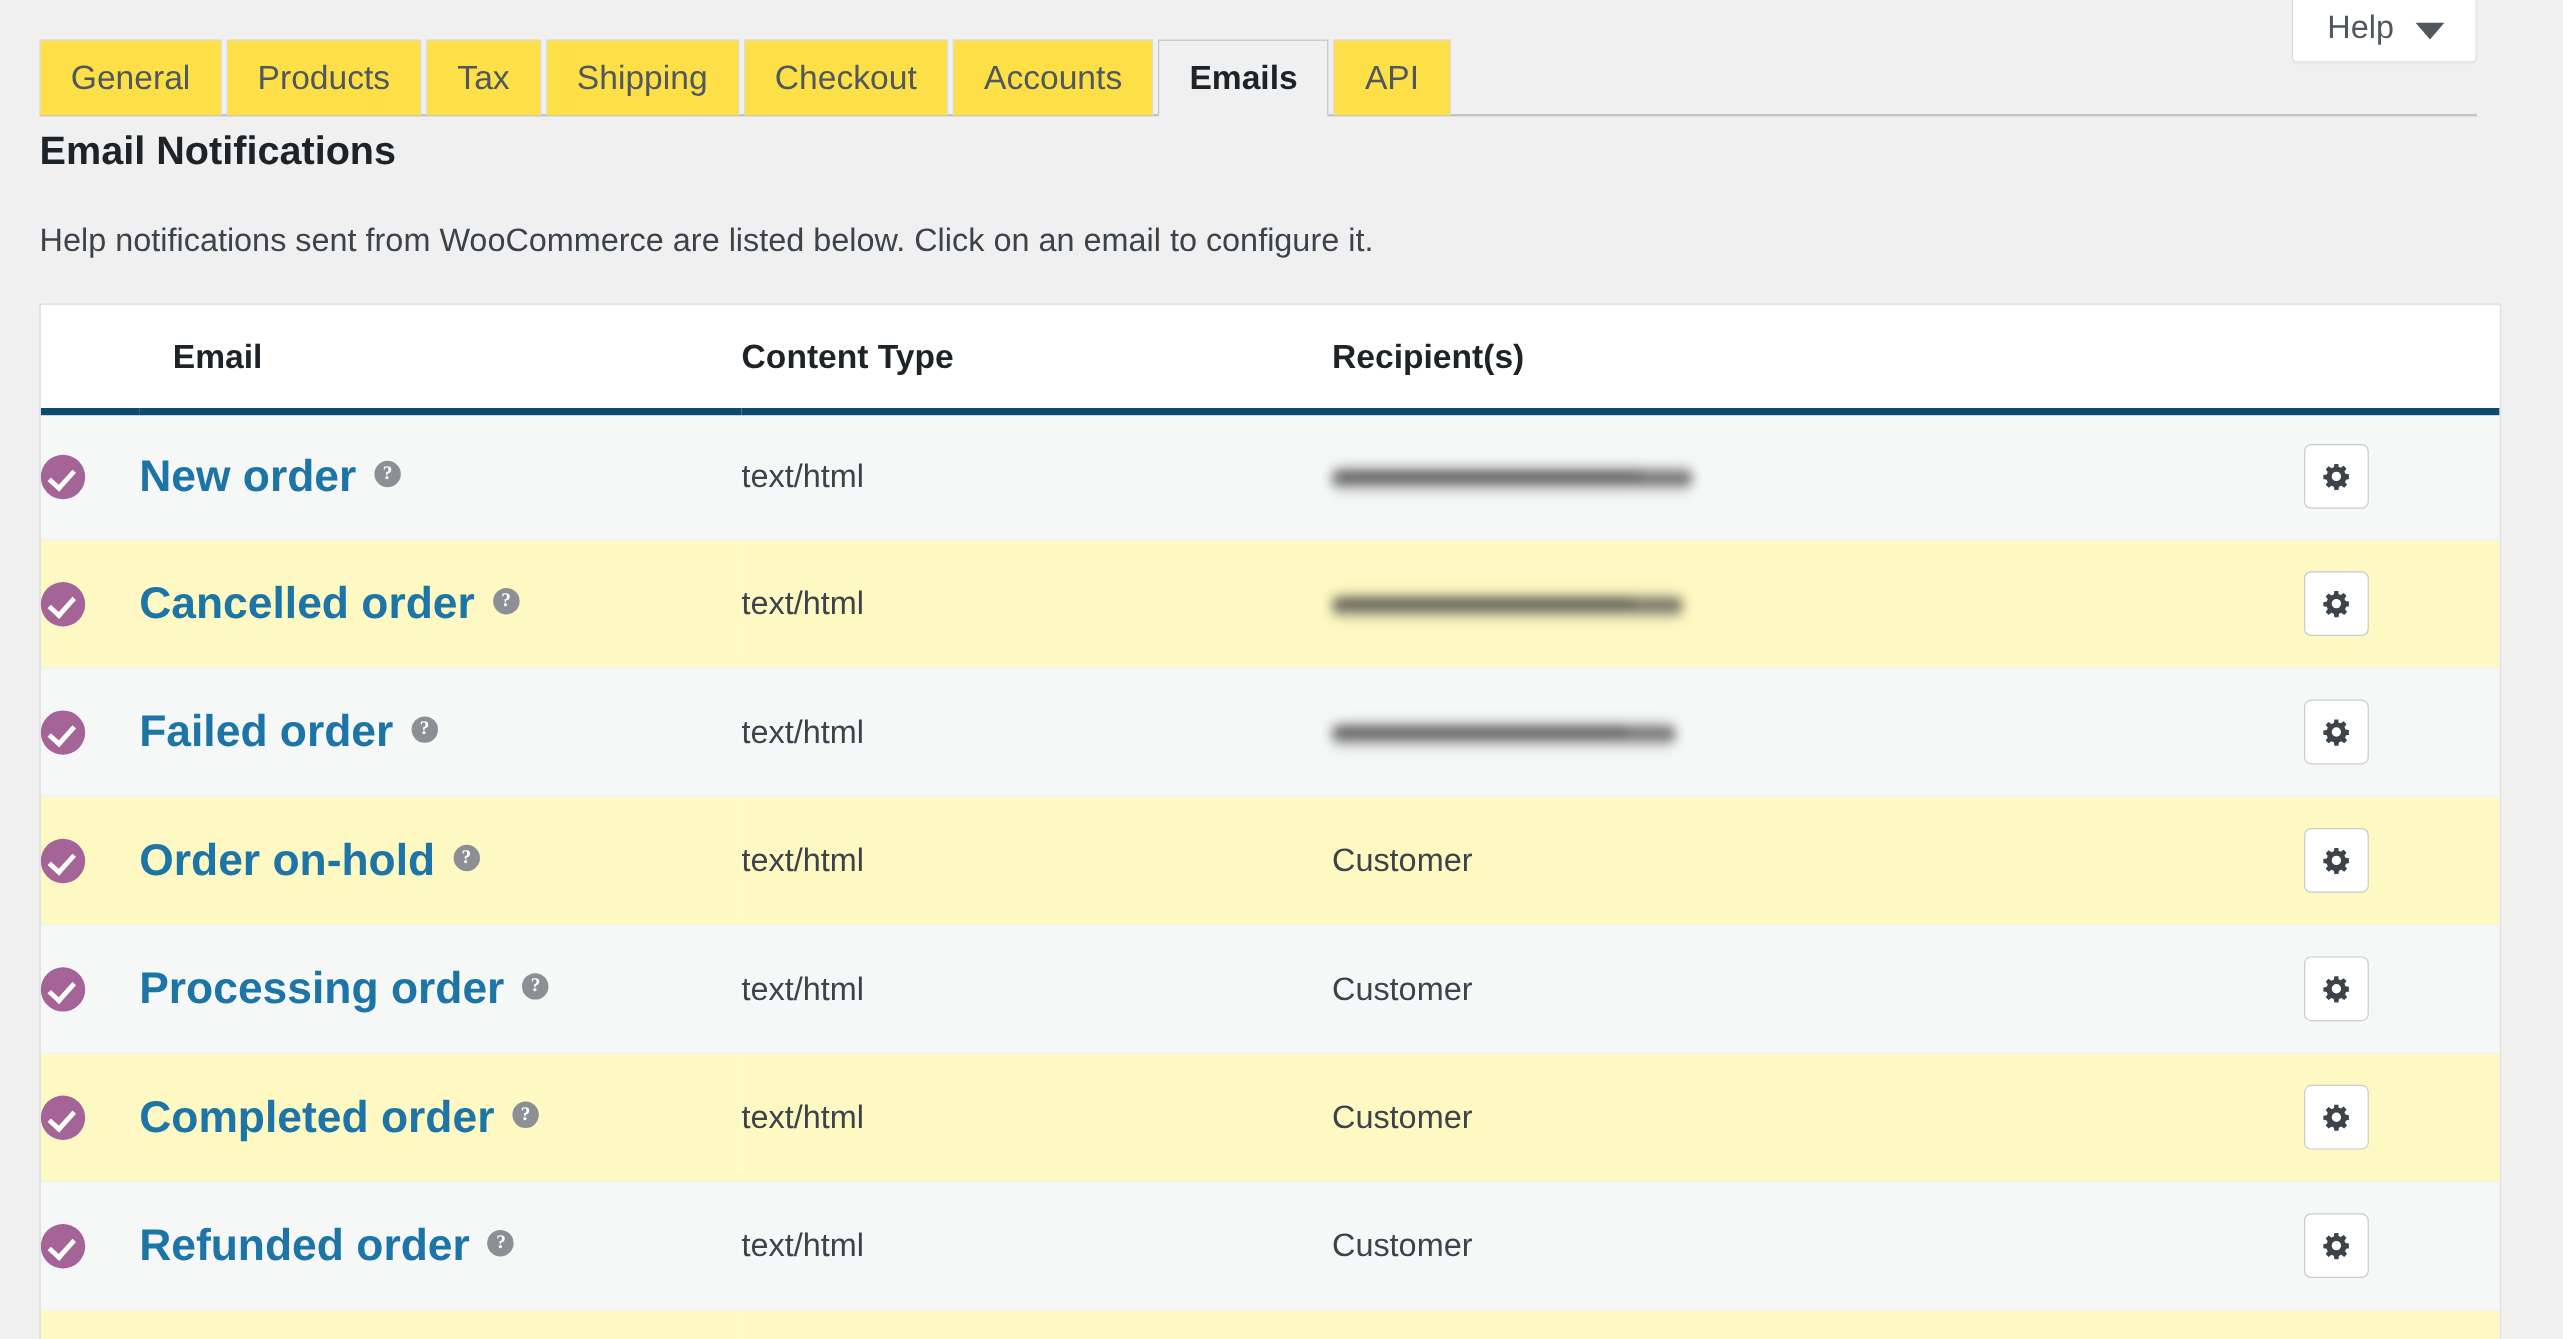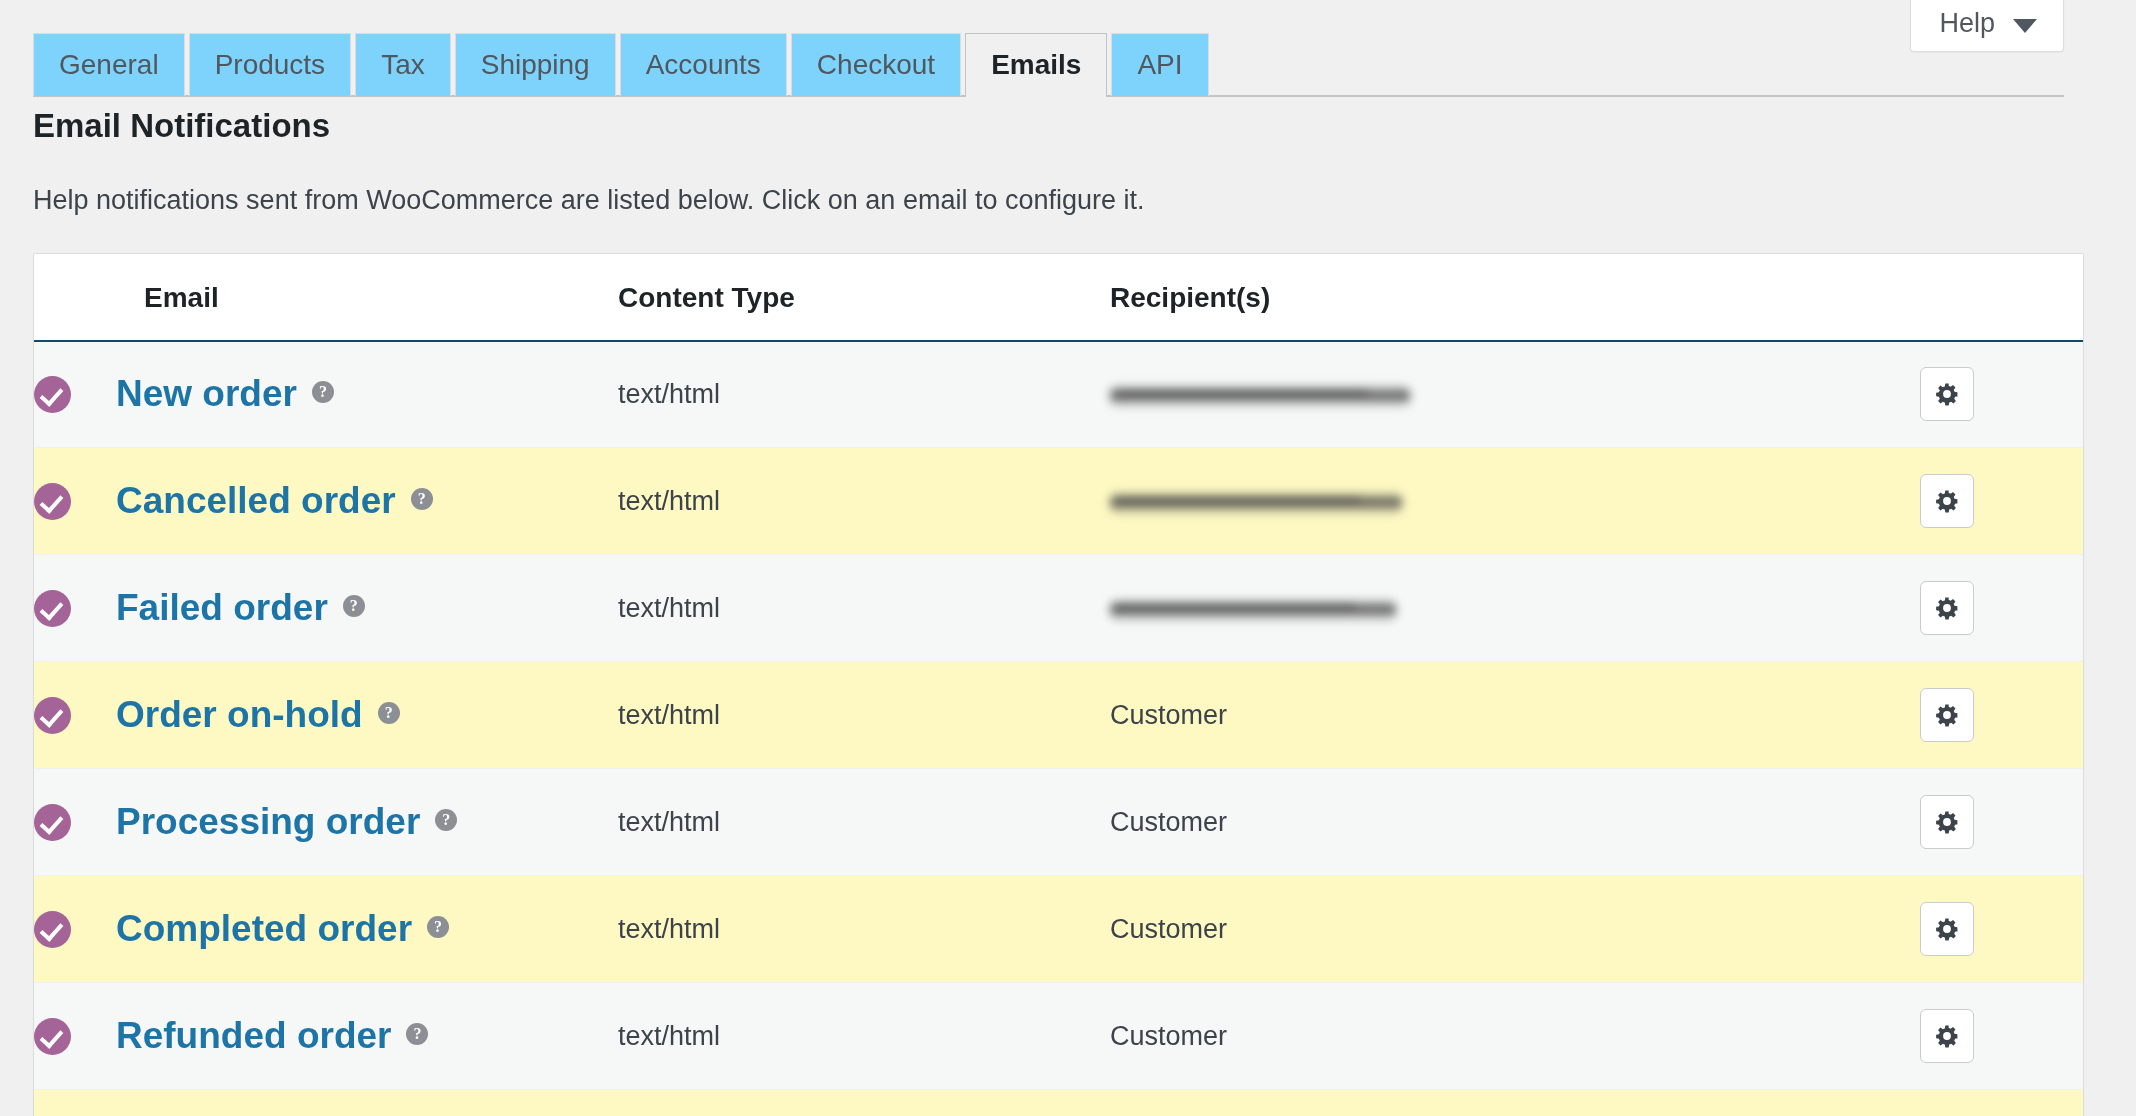--- a/index.html
+++ b/index.html
@@ -65,21 +65,21 @@
     display: flex;
     align-items: flex-end;
     position: relative;
     z-index: 2;
   }
   .tab {
     font-size: 28px;
     line-height: 1;
     padding: 19px 25px 19px 25px;
     margin-right: 4px;
-    background: #7dd3fc;
+    background: #fde047;
     border: 1px solid #dcdcde;
     border-bottom: none;
     color: #50575e;
     text-decoration: none;
     white-space: nowrap;
     cursor: pointer;
     box-sizing: border-box;
     height: 63px;
     display: flex;
     align-items: center;
@@ -151,21 +151,21 @@
   col.c-type    { width: 492px; }
   col.c-recip   { width: 810px; }
   col.c-action  { width: 163px; }
 
   table.wc-emails thead th {
     font-size: 28px;
     font-weight: bold;
     color: #1d2327;
     padding: 28px 0 26px 0;
     background: #fff;
-    border-bottom: 2px solid #0c4a6e;
+    border-bottom: 6px solid #0c4a6e;
     height: 84px;
   }
   table.wc-emails thead th.h-name { padding-left: 28px; }
 
   table.wc-emails tbody tr { height: 107px; }
   table.wc-emails tbody tr.odd  { background: #f6f7f7; }
   table.wc-emails tbody tr.even { background: #fef9c3; }
 
   table.wc-emails tbody td {
     padding: 0;
@@ -278,22 +278,22 @@
     <span>Help</span>
     <span class="caret"></span>
   </div>
 
   <div class="tabs-wrap">
     <nav class="tabs" id="tabs-container">
         <a class="tab">General</a>
         <a class="tab">Products</a>
         <a class="tab">Tax</a>
         <a class="tab">Shipping</a>
+        <a class="tab">Checkout</a>
         <a class="tab">Accounts</a>
-        <a class="tab">Checkout</a>
         <a class="tab active">Emails</a>
         <a class="tab">API</a>
       </nav>
   </div>
   <div class="tabs-rule"></div>
 
   <h2 class="section-title">Email Notifications</h2>
   <p class="section-desc">Help notifications sent from WooCommerce are listed below. Click on an email to configure it.</p>
 
   <div class="table-wrap">

